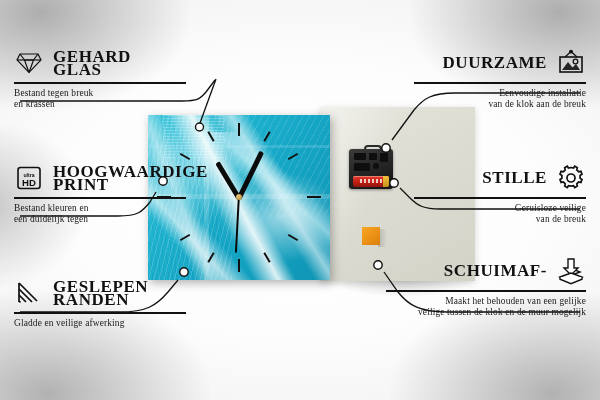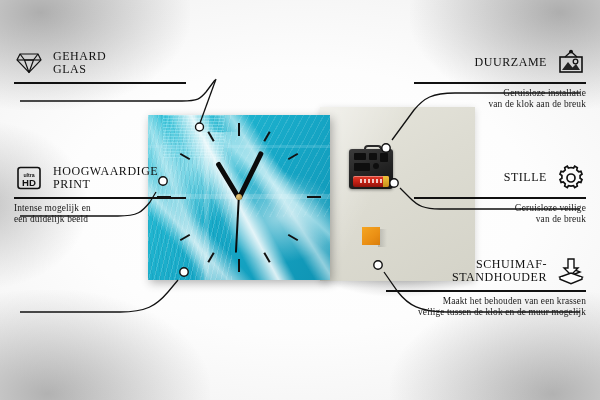--- a/index.html
+++ b/index.html
@@ -109,22 +109,22 @@
   #lines{position:absolute;left:0;top:0;width:600px;height:400px;pointer-events:none;}
 
   
   .feat{position:absolute;width:172px;}
   .feat.left{left:14px;text-align:left;}
   .feat.right{right:14px;text-align:right;}
   .feat-head{display:flex;align-items:center;gap:9px;}
   .feat.right .feat-head{flex-direction:row-reverse;}
   .feat-ic{width:30px;height:30px;flex:0 0 30px;display:flex;align-items:center;justify-content:center;}
   .feat-title{
-    font-family:"Liberation Serif",serif;font-weight:400;
-    font-size:12px;line-height:13.5px;letter-spacing:.55px;color:#111;
+    font-family:"Liberation Serif",serif;font-weight:700;
+    font-size:17px;line-height:13.5px;letter-spacing:.55px;color:#111;
     text-transform:uppercase;
   }
   .rule{height:1.6px;background:#111;margin:4px 0 4px 0;}
   .feat-desc{
     font-family:"Liberation Serif",serif;font-size:9.4px;line-height:11.6px;
     color:#1a1a1a;letter-spacing:.15px;
   }
   .wide{width:200px;}
 </style>
 </head>
@@ -224,60 +224,83 @@
             <path d="M5 3 L9.5 9 L14 21.5"></path>
           <path d="M23 3 L18.5 9 L14 21.5"></path>
             <path d="M9.5 9 H18.5"></path>
         </svg>
       </span>
       <span class="feat-title">
         <span>GEHARD</span><br><span>GLAS</span>
       </span>
     </div>
     <div class="rule"></div>
+    <div class="feat-desc">
+      <span>Bestand tegen breuk</span><br><span>en krassen</span>
+    </div>
   </div>
 
   <div class="feat left" style="top:163px;">
     <div class="feat-head">
       <span class="feat-ic">
         <svg width="28" height="26" viewBox="0 0 28 26">
           <rect x="3" y="2.5" width="22" height="21" rx="2.5" fill="none" stroke="#111" stroke-width="1.6"></rect>
           <text x="14" y="11.5" font-family="Liberation Sans, sans-serif" font-size="5.2" font-weight="700" text-anchor="middle" fill="#111">ultra</text>
           <text x="14" y="20.5" font-family="Liberation Sans, sans-serif" font-size="9.6" font-weight="700" text-anchor="middle" fill="#111">HD</text>
         </svg>
       </span>
       <span class="feat-title">
         <span>HOOGWAARDIGE</span><br><span>PRINT</span>
       </span>
     </div>
     <div class="rule"></div>
     <div class="feat-desc">
-      <span>Intense mogelijk en</span><br><span>een duidelijk beeld</span>
-    </div>
-  </div>
-
+      <span>Bestand kleuren en</span><br><span>een duidelijk tegen</span>
+    </div>
+  </div>
+
+  <div class="feat left" style="top:278px;">
+    <div class="feat-head">
+      <span class="feat-ic">
+        <svg width="28" height="26" viewBox="0 0 28 26" stroke="#111" stroke-width="1.7" fill="none">
+          <path d="M4 3 L4 22"></path>
+            <path d="M4 3 L22 21"></path>
+          <path d="M4 9 L17 22"></path>
+            <path d="M4 15 L11 22"></path>
+            <path d="M4 21 L5.5 22.5"></path>
+        </svg>
+      </span>
+      <span class="feat-title">
+        <span>GESLEPEN</span><br><span>RANDEN</span>
+      </span>
+    </div>
+    <div class="rule"></div>
+    <div class="feat-desc">
+      <span>Gladde en veilige afwerking</span>
+    </div>
+  </div>
 
   <div class="feat right" style="top:48px;text-align:right;">
     <div class="feat-head">
       <span class="feat-ic">
         <svg width="30" height="28" viewBox="0 0 30 28" fill="none" stroke="#111" stroke-width="1.3">
           <path d="M15 2.5 L9 8 M15 2.5 L21 8"></path>
           <circle cx="15" cy="2.6" r="1.3" fill="#111"></circle>
           <rect x="4" y="8" width="22" height="15" stroke-width="1.6"></rect>
           <path d="M6 21 L12 13 L16.5 18.5 L20 15 L24 21 Z" fill="#111" stroke="none" opacity=".9"></path>
           <circle cx="19.5" cy="12.5" r="2.3" fill="none" stroke="#111" stroke-width="1.3"></circle>
         </svg>
       </span>
       <span class="feat-title">
         <span>DUURZAME</span><br>
       </span>
     </div>
     <div class="rule"></div>
     <div class="feat-desc">
-      <span>Geruisloze installatie</span><br><span>van de klok aan de breuk</span>
+      <span>Eenvoudige installatie</span><br><span>van de klok aan de breuk</span>
     </div>
   </div>
 
   <div class="feat right" style="top:163px;">
     <div class="feat-head">
       <span class="feat-ic">
         <svg width="30" height="28" viewBox="0 0 30 28" fill="none" stroke="#111" stroke-width="1.7">
           <path d="M15 3.5 l2.6 .5 1.1 -1.9 2.6 1.6 -.5 2.2 1.9 1.9 2.2 -.5 1.1 2.9 -1.9 1.3 0 2.7 1.9 1.3 -1.1 2.9 -2.2 -.5 -1.9 1.9 .5 2.2 -2.6 1.6 -1.1 -1.9 -2.6 .5 -2.6 -.5 -1.1 1.9 -2.6 -1.6 .5 -2.2 -1.9 -1.9 -2.2 .5 -1.1 -2.9 1.9 -1.3 0 -2.7 -1.9 -1.3 1.1 -2.9 2.2 .5 1.9 -1.9 -.5 -2.2 2.6 -1.6 1.1 1.9 z"></path>
           <circle cx="15" cy="14" r="4"></circle>
         </svg>
@@ -296,22 +319,22 @@
     <div class="feat-head">
       <span class="feat-ic">
         <svg width="30" height="28" viewBox="0 0 30 28" fill="none" stroke="#111" stroke-width="1.4">
           <path d="M12 2 h6 v9 h4 l-7 7 -7 -7 h4 z" fill="#fff"></path>
           <path d="M15 18.5 l9 -3.5 -4 -1.6" fill="none"></path>
           <path d="M4 20 L15 16 L26 20 L15 24.5 Z" fill="#fff"></path>
           <path d="M4 20 v2.2 L15 26.7 L26 22.2 V20" fill="#fff"></path>
         </svg>
       </span>
       <span class="feat-title">
-        <span>SCHUIMAF-</span><br><span>STANDHOUDER</span>
-      </span>
-    </div>
-    <div class="rule"></div>
-    <div class="feat-desc">
-      <span>Maakt het behouden van een krassen</span><br><span>veilige tussen de klok en de muur mogelijk</span>
+        <span>SCHUIMAF-</span><br>
+      </span>
+    </div>
+    <div class="rule"></div>
+    <div class="feat-desc">
+      <span>Maakt het behouden van een gelijke</span><br><span>veilige tussen de klok en de muur mogelijk</span>
     </div>
   </div>
 
 </div>
 
 </body></html>

